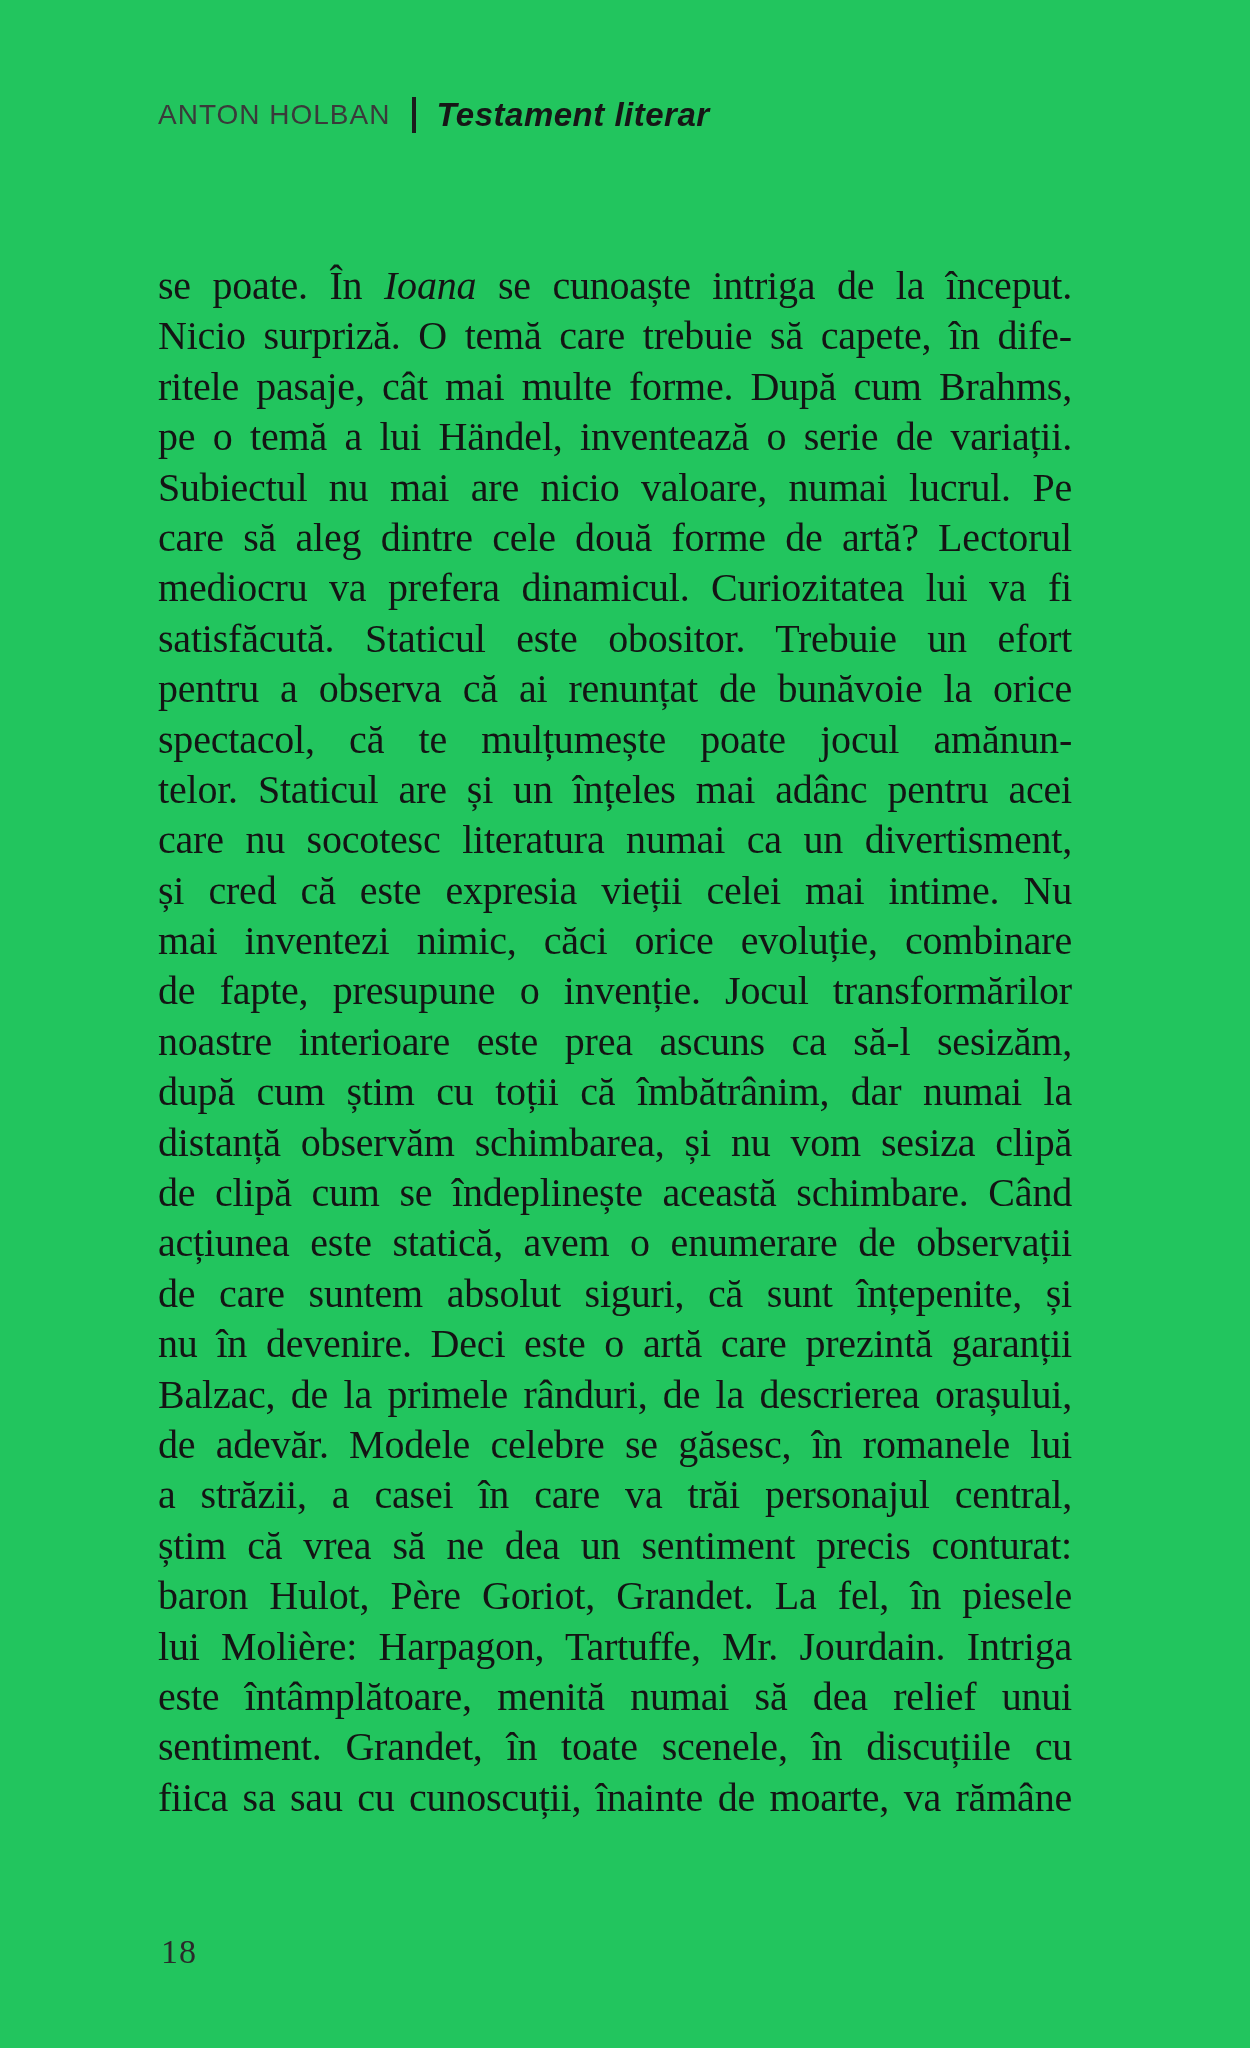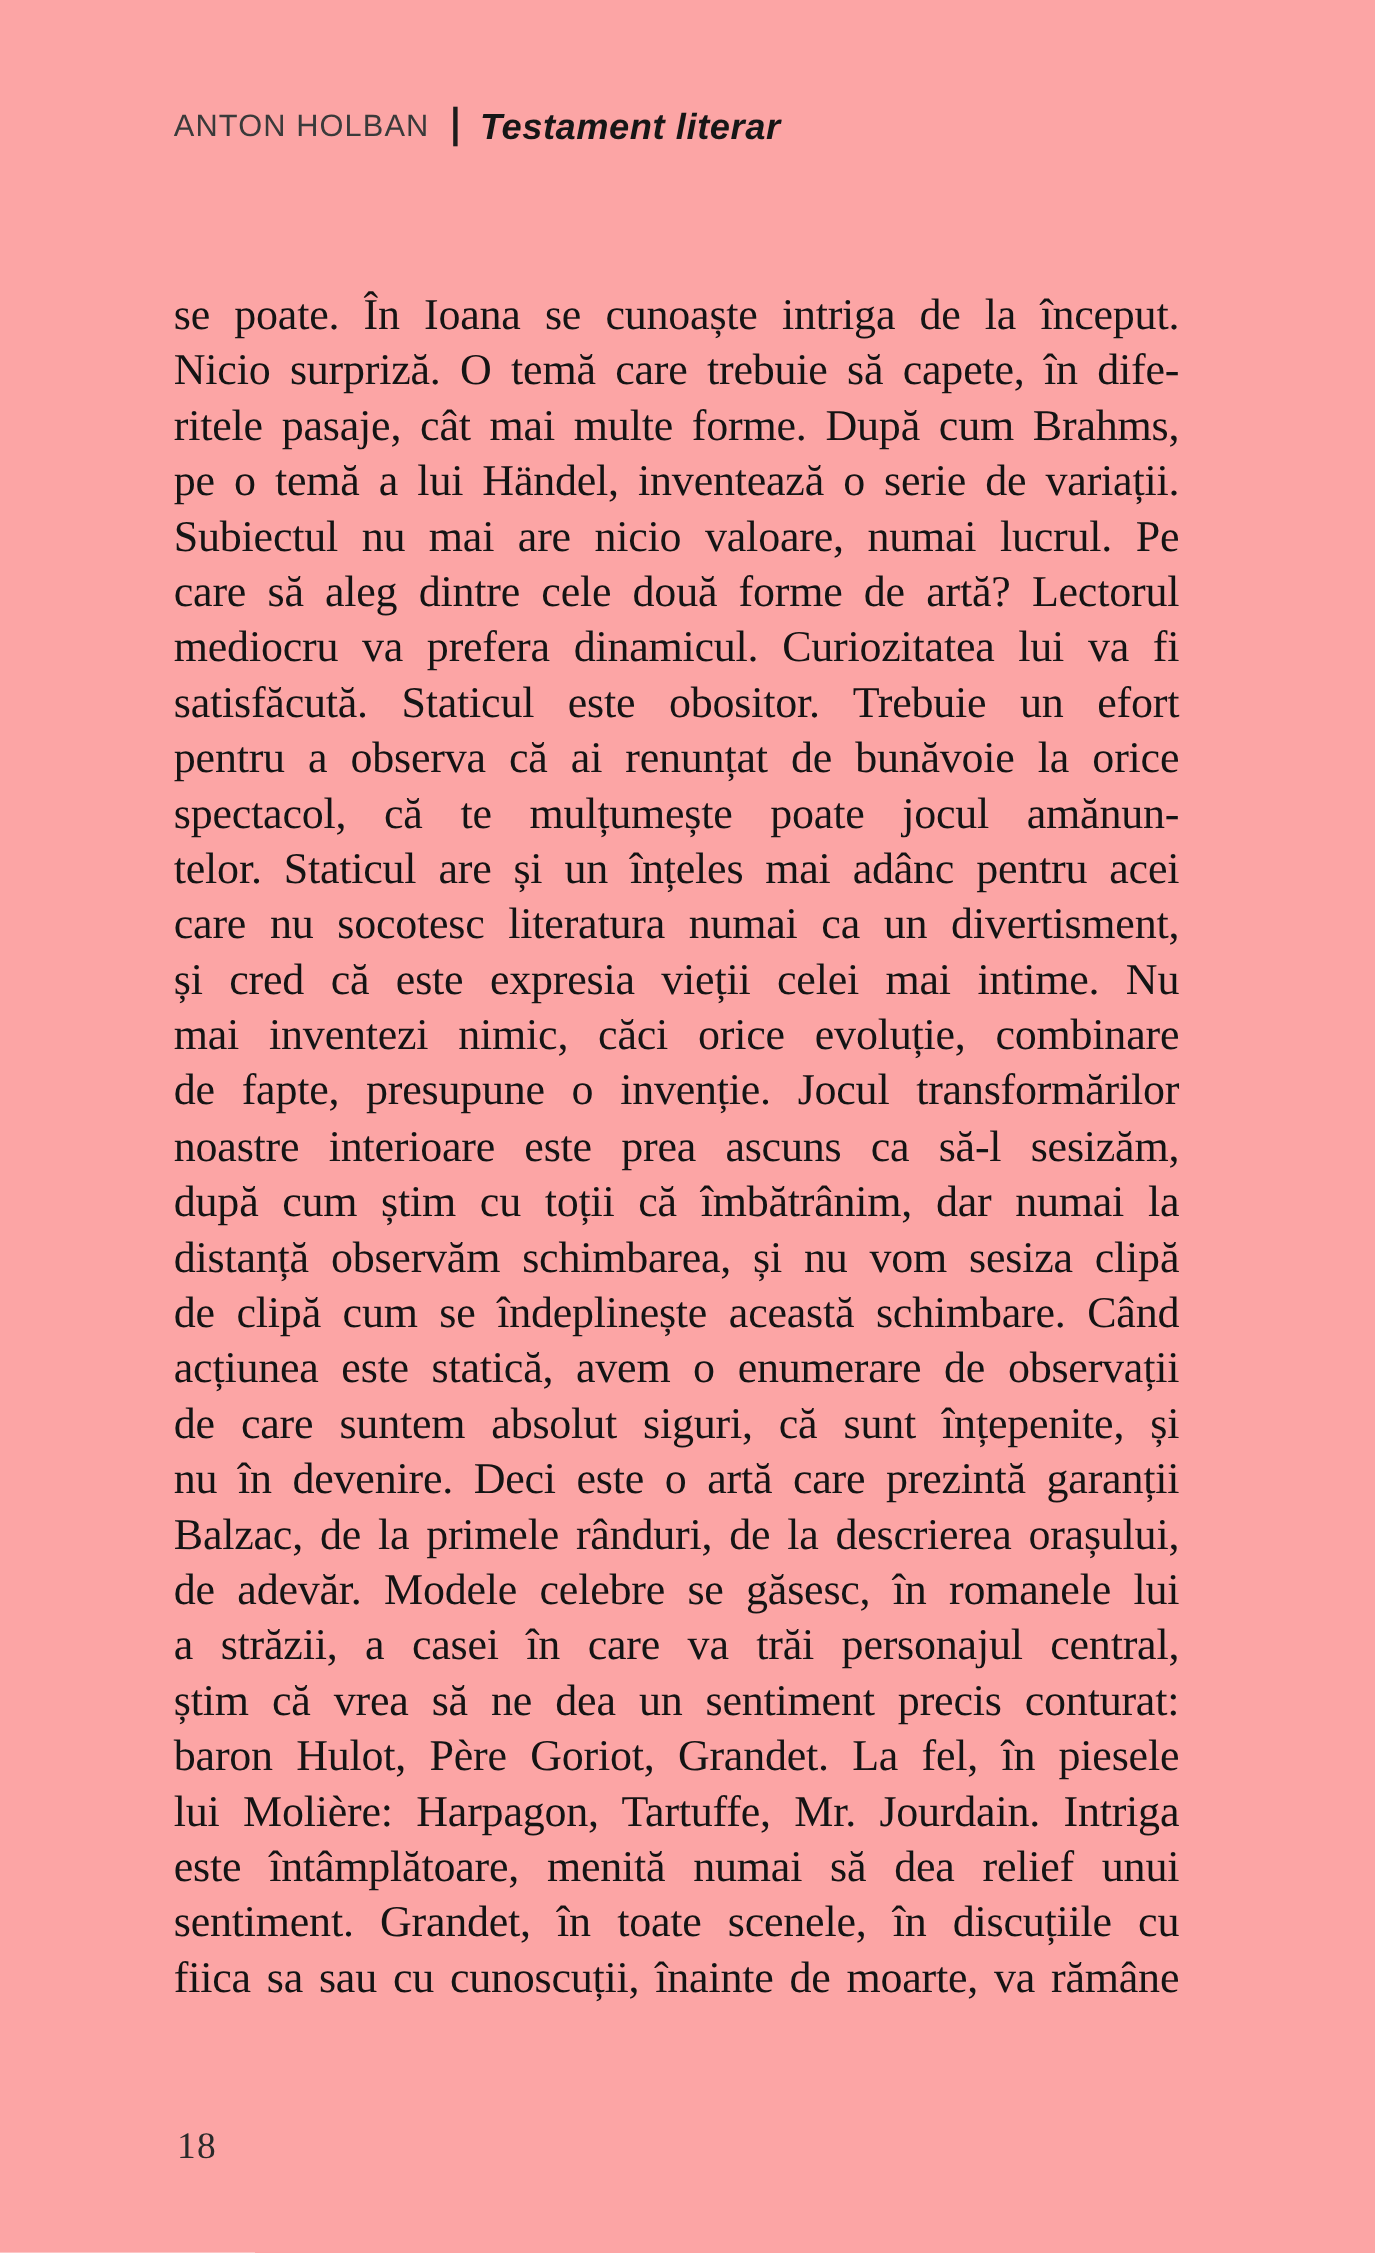--- a/index.html
+++ b/index.html
@@ -1,21 +1,21 @@
 <!DOCTYPE html>
 <html><head>
 <meta charset="utf-8">
 <style>
   * { margin: 0; padding: 0; box-sizing: border-box; }
   html, body { background: #ffffff; }
   .page {
     position: relative;
     width: 1250px;
     height: 2048px;
-    background: #fca5a5;
+    background: #22c55e;
     overflow: hidden;
     font-family: "Liberation Serif", "DejaVu Serif", serif;
   }
   .running-header {
     position: absolute;
     left: 158px;
     top: 96px;
     display: flex;
     align-items: center;
     font-family: "Liberation Sans", "DejaVu Sans", sans-serif;
@@ -51,21 +51,21 @@
     font-size: 40px;
     line-height: 50.4px;
     letter-spacing: -0.2px;
   }
   .line {
     text-align: justify;
     text-align-last: justify;
     height: 50.4px;
     overflow: visible;
   }
-  .italic { }
+  .italic { font-style: italic; }
   .page-number {
     position: absolute;
     left: 161px;
     top: 1933px;
     font-family: Liberation Serif, serif;
     font-size: 34px;
     font-weight: 400;
     letter-spacing: 1px;
     color: #2a2a2a;
   }

